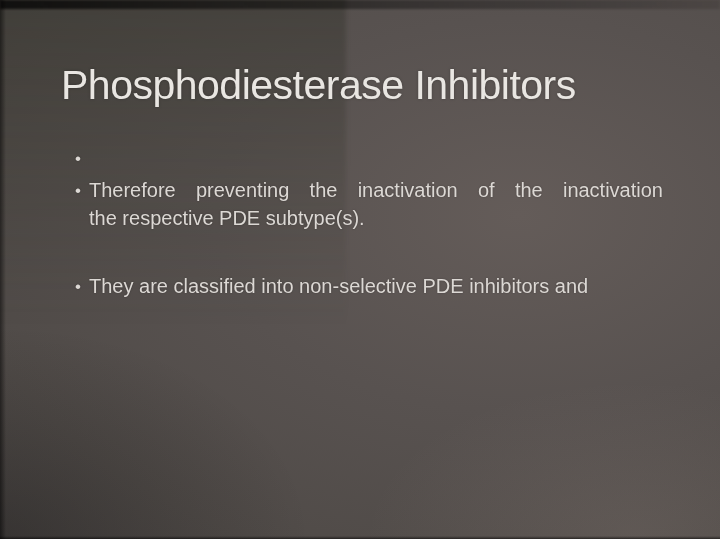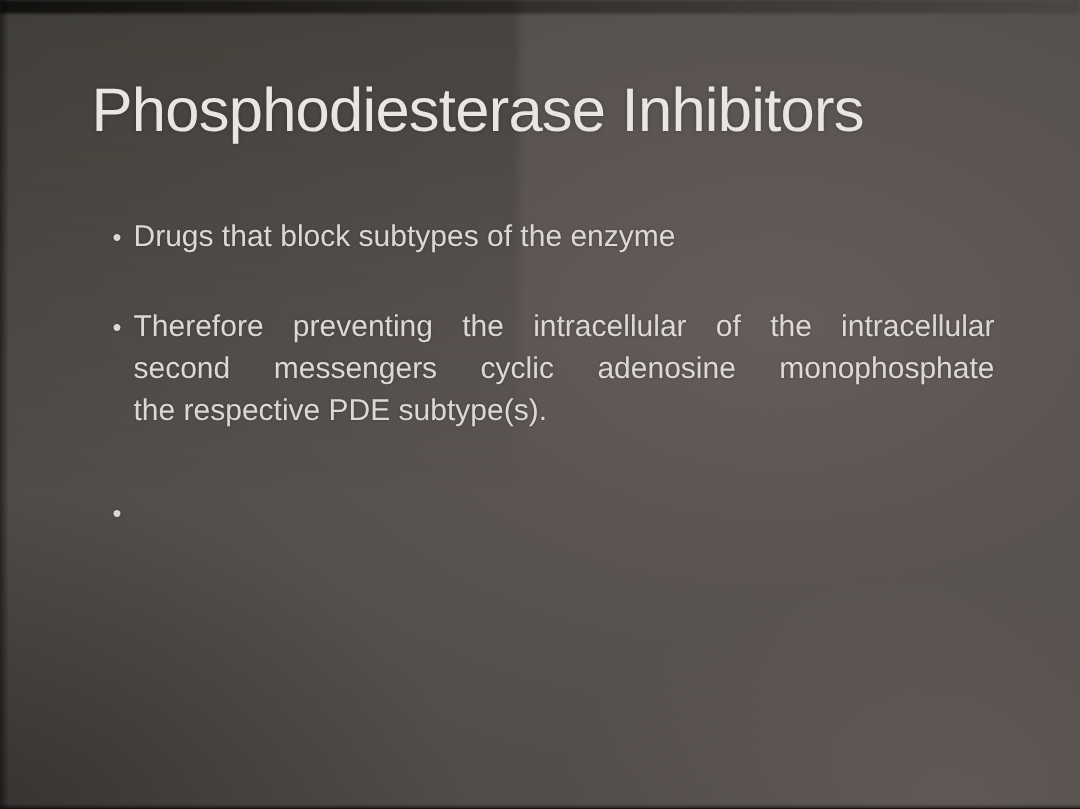--- a/index.html
+++ b/index.html
@@ -75,21 +75,21 @@
     position: absolute;
     right: 0; bottom: 0;
     width: 58%; height: 45%;
     background: radial-gradient(100% 100% at 80% 100%,
       rgba(195,175,165,0.12) 0%, rgba(195,175,165,0) 65%);
     pointer-events: none;
   }
   .slide-title {
     position: absolute;
     left: 61px;
-    top: 50px;
+    top: 62px;
     margin: 0;
     font-size: 41px;
     font-weight: 400;
     letter-spacing: -0.5px;
     color: #e9e6e2;
     text-shadow: 0 0 3px rgba(0,0,0,0.25);
     white-space: nowrap;
   }
   .bullets {
     position: absolute;
@@ -136,28 +136,27 @@
   <div class="top-bar"></div>
   <div class="left-edge"></div>
   <div class="bottom-edge"></div>
 
   <h1 class="slide-title">Phosphodiesterase Inhibitors</h1>
 
   <ul class="bullets">
 
     <li>
       <span class="marker">•</span>
-      <span class="line">Drugs that block subtypes of the enzyme</span>
     </li>
 
     <li class="gap-1">
       <span class="marker">•</span>
-      <span class="line">Therefore preventing the intracellular of the intracellular</span>
-      <span class="line">second messengers cyclic adenosine monophosphate</span>
+      <span class="line">Therefore preventing the inactivation of the inactivation</span>
       <span class="line">the respective PDE subtype(s).</span>
     </li>
 
     <li class="gap-2">
       <span class="marker">•</span>
+      <span class="line">They are classified into non-selective PDE inhibitors and</span>
     </li>
 
   </ul>
 </div>
 
 </body></html>

